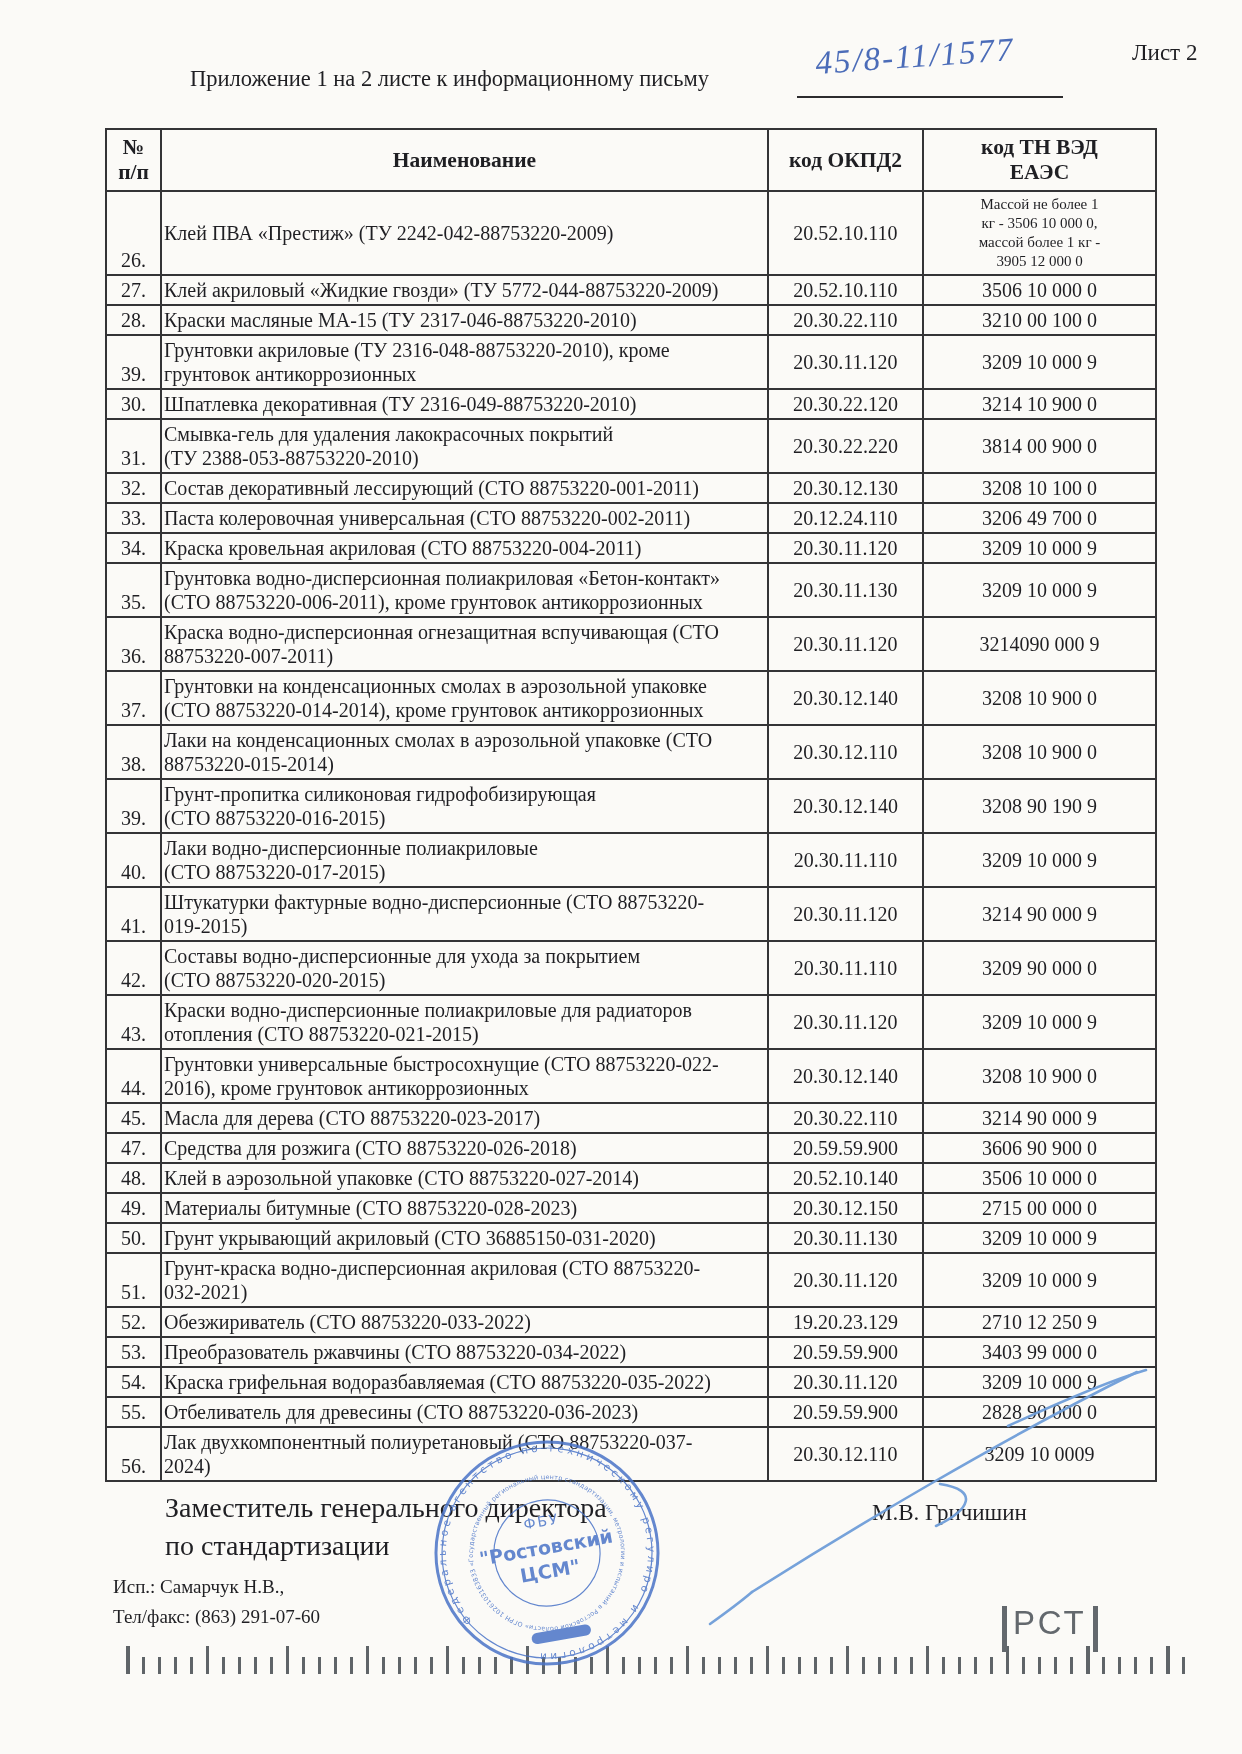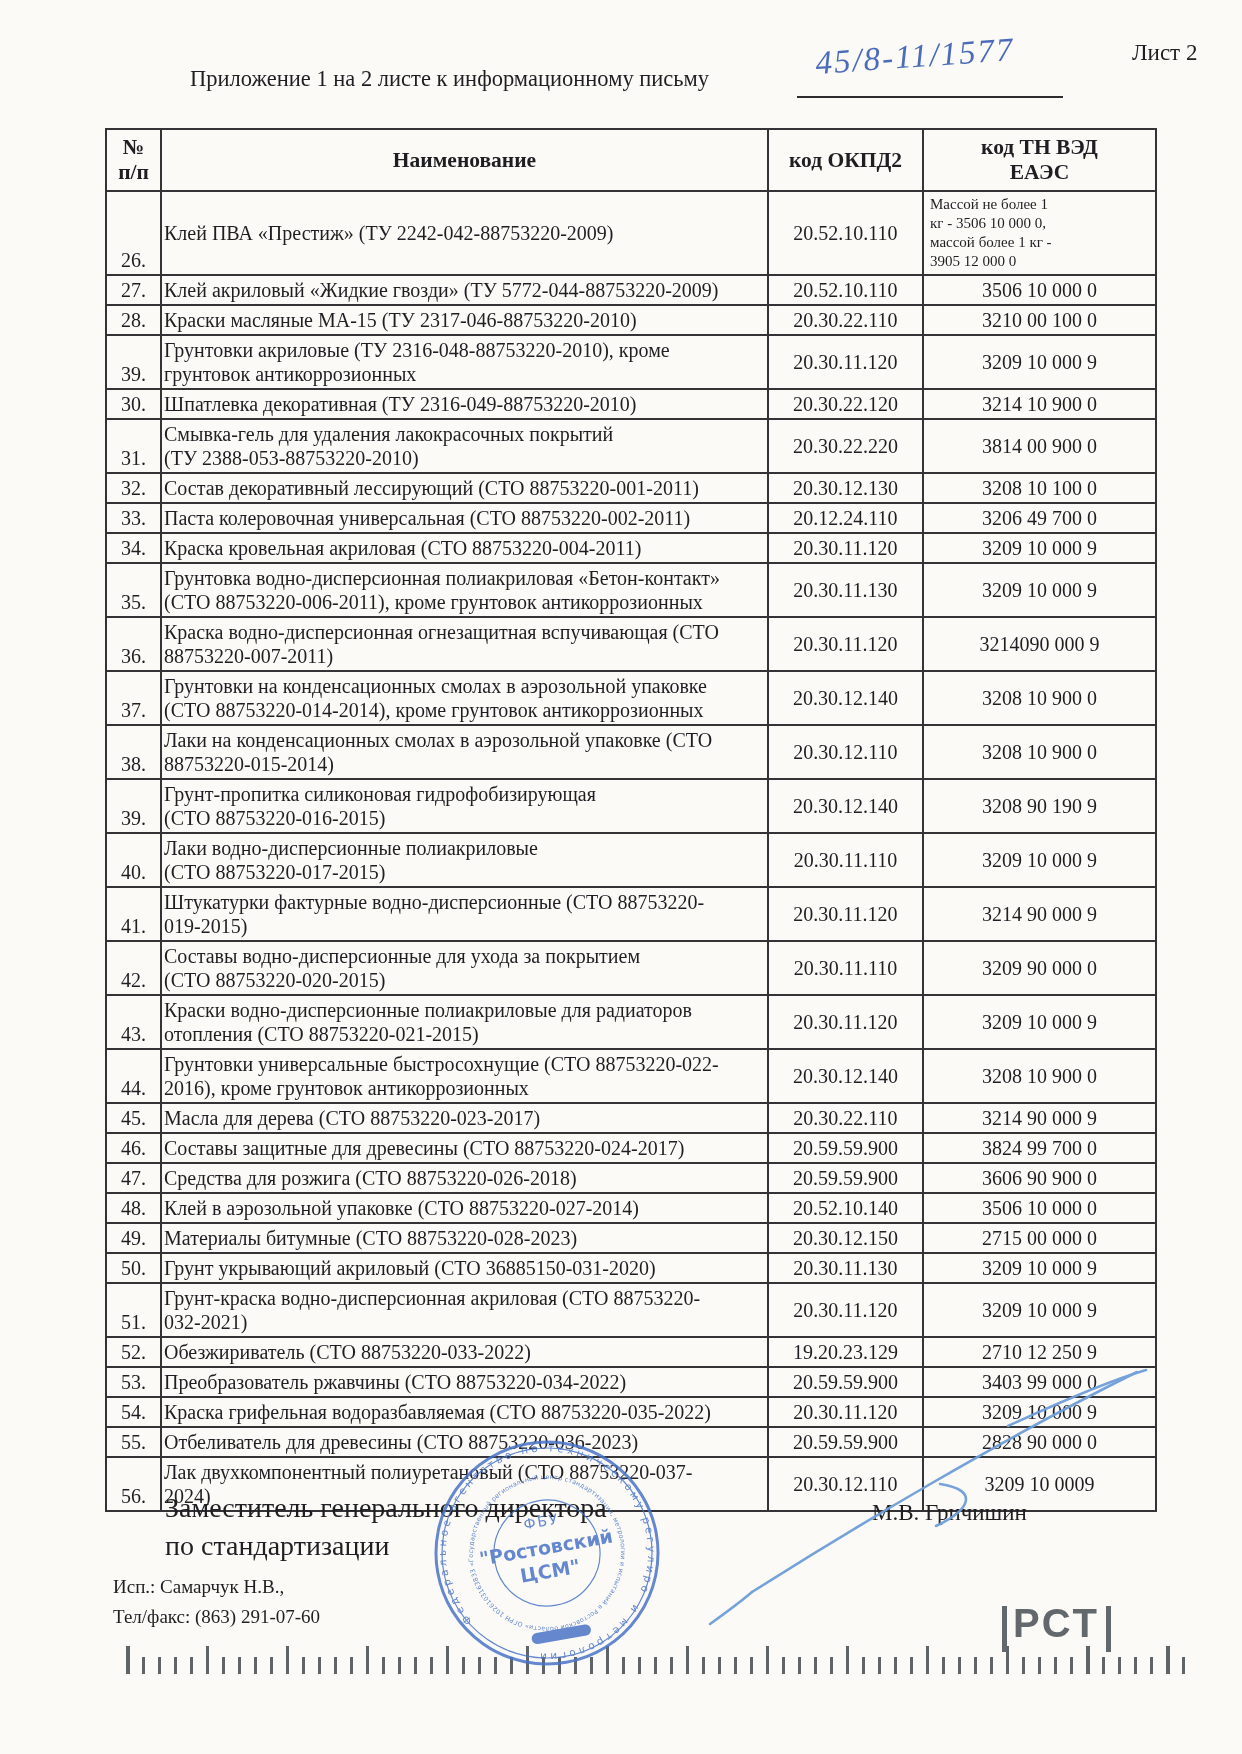--- a/index.html
+++ b/index.html
@@ -21,38 +21,38 @@
   table.doc-table{border-collapse:collapse;width:100%;table-layout:fixed;}
   .doc-table td,.doc-table th{
     border:2px solid #343436;font-size:20px;line-height:24px;
     padding:2px 8px;vertical-align:middle;overflow:hidden;
   }
   .doc-table th{font-size:21.5px;line-height:25px;font-weight:bold;text-align:center;padding:5px 4px;white-space:pre-line;}
   col.c-num{width:55px;}col.c-name{width:607px;}col.c-okpd{width:155px;}col.c-tnved{width:233px;}
   td.num{vertical-align:bottom;text-align:center;padding-left:8px;}
   td.name{text-align:left;white-space:pre-line;padding-left:2px;}
   td.code{text-align:center;white-space:nowrap;}
-  td.tnved-small{font-size:15px;line-height:19px;text-align:left;white-space:pre-line;vertical-align:top;padding:3px 6px;}
+  td.tnved-small{font-size:15px;line-height:19px;text-align:center;white-space:pre-line;vertical-align:top;padding:3px 6px;}
 
   .sign-title{position:absolute;left:165px;top:1482px;font-size:28px;line-height:38px;white-space:pre-line;margin-top:7px;}
   .signatory{position:absolute;left:872px;top:1500px;font-size:23px;}
   .executor{position:absolute;left:113px;top:1572px;font-size:19px;line-height:30px;white-space:pre-line;}
 
   .stamp{position:absolute;left:428px;top:1434px;width:238px;height:238px;transform:rotate(-10deg);opacity:.85;z-index:5;}
   .sign-ink{position:absolute;left:640px;top:1340px;width:520px;height:290px;z-index:6;}
 
   .ruler{position:absolute;left:126px;top:1644px;width:1060px;height:30px;z-index:2;}
   .ruler::before{content:"";position:absolute;left:0;right:0;bottom:0;height:17px;
     background:repeating-linear-gradient(90deg,#5f6468 0 3px,transparent 3px 16px);}
   .ruler::after{content:"";position:absolute;left:0;right:0;bottom:0;height:28px;
     background:repeating-linear-gradient(90deg,#5f6468 0 3.5px,transparent 3.5px 80px);}
   .rst-mark{position:absolute;left:1002px;top:1606px;display:flex;align-items:flex-start;gap:6px;z-index:3;
     color:#63686d;font-family:"Liberation Sans","DejaVu Sans",sans-serif;}
   .rst-bar{width:5px;height:46px;background:#63686d;}
-  .rst-text{font-size:40px;font-weight:bold;letter-spacing:3px;line-height:34px;}
+  .rst-text{font-size:33px;font-weight:normal;letter-spacing:3px;line-height:34px;}
 </style>
 </head>
 <body>
 
 <div class="page">
 
   <div class="sheet-label">Лист 2</div>
   <div class="appendix-line">Приложение 1 на 2 листе к информационному письму</div>
   <div class="hand-number">45/8-11/1577</div>
   <div class="hand-underline"></div>
@@ -203,26 +203,20 @@
             <td class="name">Грунтовки универсальные быстросохнущие (СТО 88753220-022-
 2016), кроме грунтовок антикоррозионных</td>
             <td class="code">20.30.12.140</td>
             <td class="code">3208 10 900 0</td>
           </tr>
           <tr>
             <td class="num">45.</td>
             <td class="name">Масла для дерева (СТО 88753220-023-2017)</td>
             <td class="code">20.30.22.110</td>
             <td class="code">3214 90 000 9</td>
-          </tr>
-          <tr>
-            <td class="num">46.</td>
-            <td class="name">Составы защитные для древесины (СТО 88753220-024-2017)</td>
-            <td class="code">20.59.59.900</td>
-            <td class="code">3824 99 700 0</td>
           </tr>
           <tr>
             <td class="num">47.</td>
             <td class="name">Средства для розжига (СТО 88753220-026-2018)</td>
             <td class="code">20.59.59.900</td>
             <td class="code">3606 90 900 0</td>
           </tr>
           <tr>
             <td class="num">48.</td>
             <td class="name">Клей в аэрозольной упаковке (СТО 88753220-027-2014)</td>

